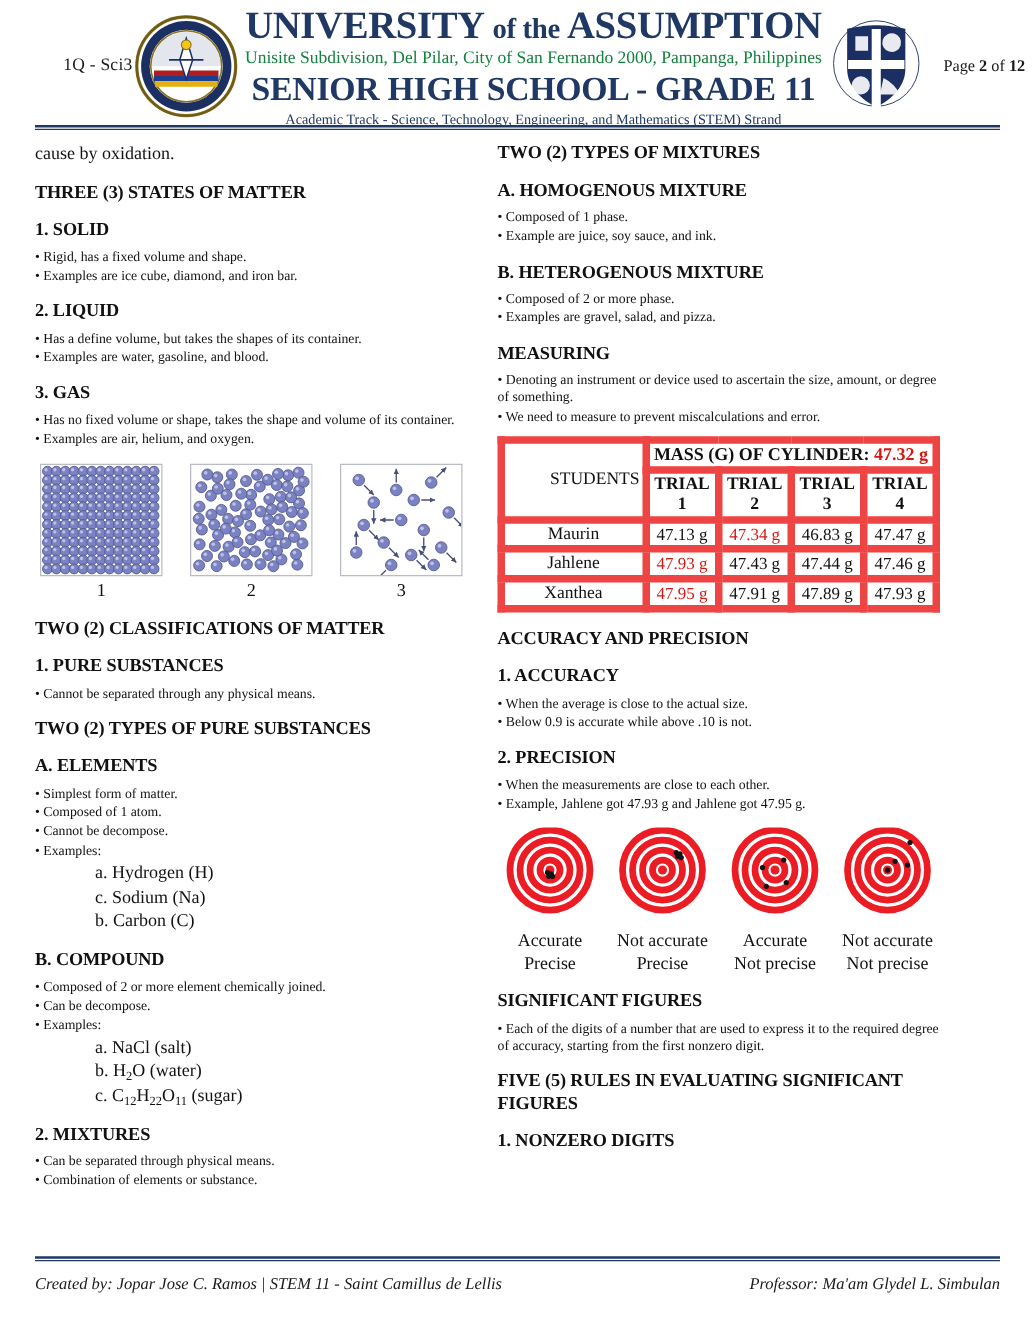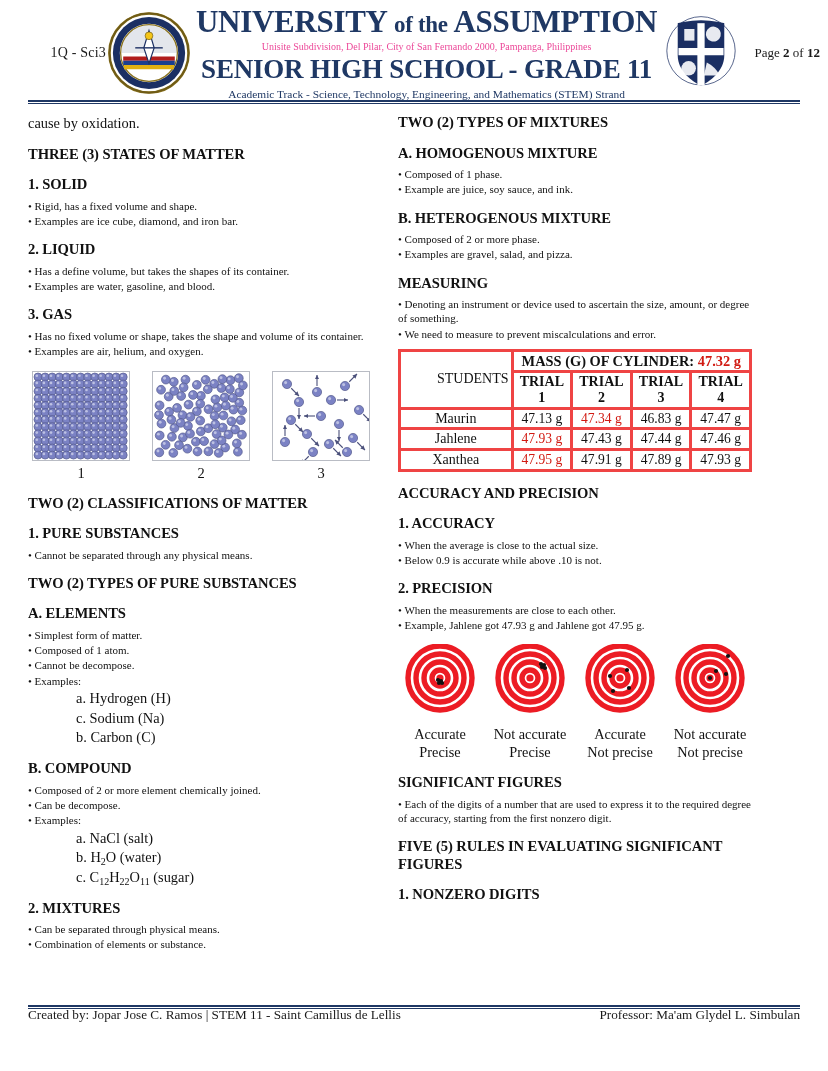--- a/index.html
+++ b/index.html
@@ -34,21 +34,21 @@
     line-height: 1.06;
     padding: 0 4px;
   }
   .hdr-title1 {
     color: #1F3864; font-weight: bold;
     font-size: 31px; letter-spacing: -0.3px;
     white-space: nowrap;
   }
   .hdr-title1 .small { font-size: 23px; }
   .hdr-sub1 {
-    color: #ec4899; font-size: 10px; font-weight: normal;
+    color: #15803d; font-size: 14px; font-weight: normal;
     margin-top: 3px; margin-bottom: 2px; white-space: nowrap;
   }
   .hdr-title2 {
     color: #1F3864; font-weight: bold; font-size: 27px;
     letter-spacing: -0.2px; white-space: nowrap;
   }
   .hdr-sub2 {
     color: #1F3864; font-size: 11.4px; margin-top: 4px; white-space: nowrap;
   }
   .logo-shs { flex: 0 0 80px; height: 84px; display:flex; align-items:center; justify-content:center;}
@@ -107,21 +107,21 @@
   .state-cap { text-align: center; font-size: 14.5px; margin-top: 4px; }
 
   
   table.mass {
     border-collapse: collapse;
     width: 100%;
     margin: 8px 0 4px 0;
     font-size: 13.6px;
   }
   table.mass td, table.mass th {
-    border: 3px solid #ef4444;
+    border: 6px solid #ef4444;
     text-align: center;
     padding: 1px 2px;
     font-weight: normal;
     line-height: 1.12;
   }
   table.mass th.students {
     font-weight: normal; font-size: 14px; width: 92px; padding-left: 36px;
   }
   table.mass th.masshdr { font-weight: bold; font-size: 14.4px; }
   table.mass th.trial { font-weight: bold; font-size: 14px; }
@@ -136,23 +136,23 @@
   .target-cap { font-size: 14.3px; line-height: 1.22; margin-top: 2px; }
 
   
   .rule-bot {
     position: absolute; left: 28px; right: 28px; bottom: 62px;
     border-top: 2.5px solid #1F3864;
     border-bottom: 1px solid #1F3864;
     height: 4px;
   }
   .footer {
-    position: absolute; left: 28px; right: 28px; bottom: 48px;
+    position: absolute; left: 28px; right: 28px; bottom: 36px;
     display: flex; justify-content: space-between;
-    font-size: 13.2px; color: #1a1a1a;
+    font-size: 13.2px; color: #1a1a1a; font-style: italic;
   }
 </style>
 </head>
 <body>
 
 <div class="page">
 
   <div class="header">
 
     <div class="hdr-left">1Q - Sci3</div>

